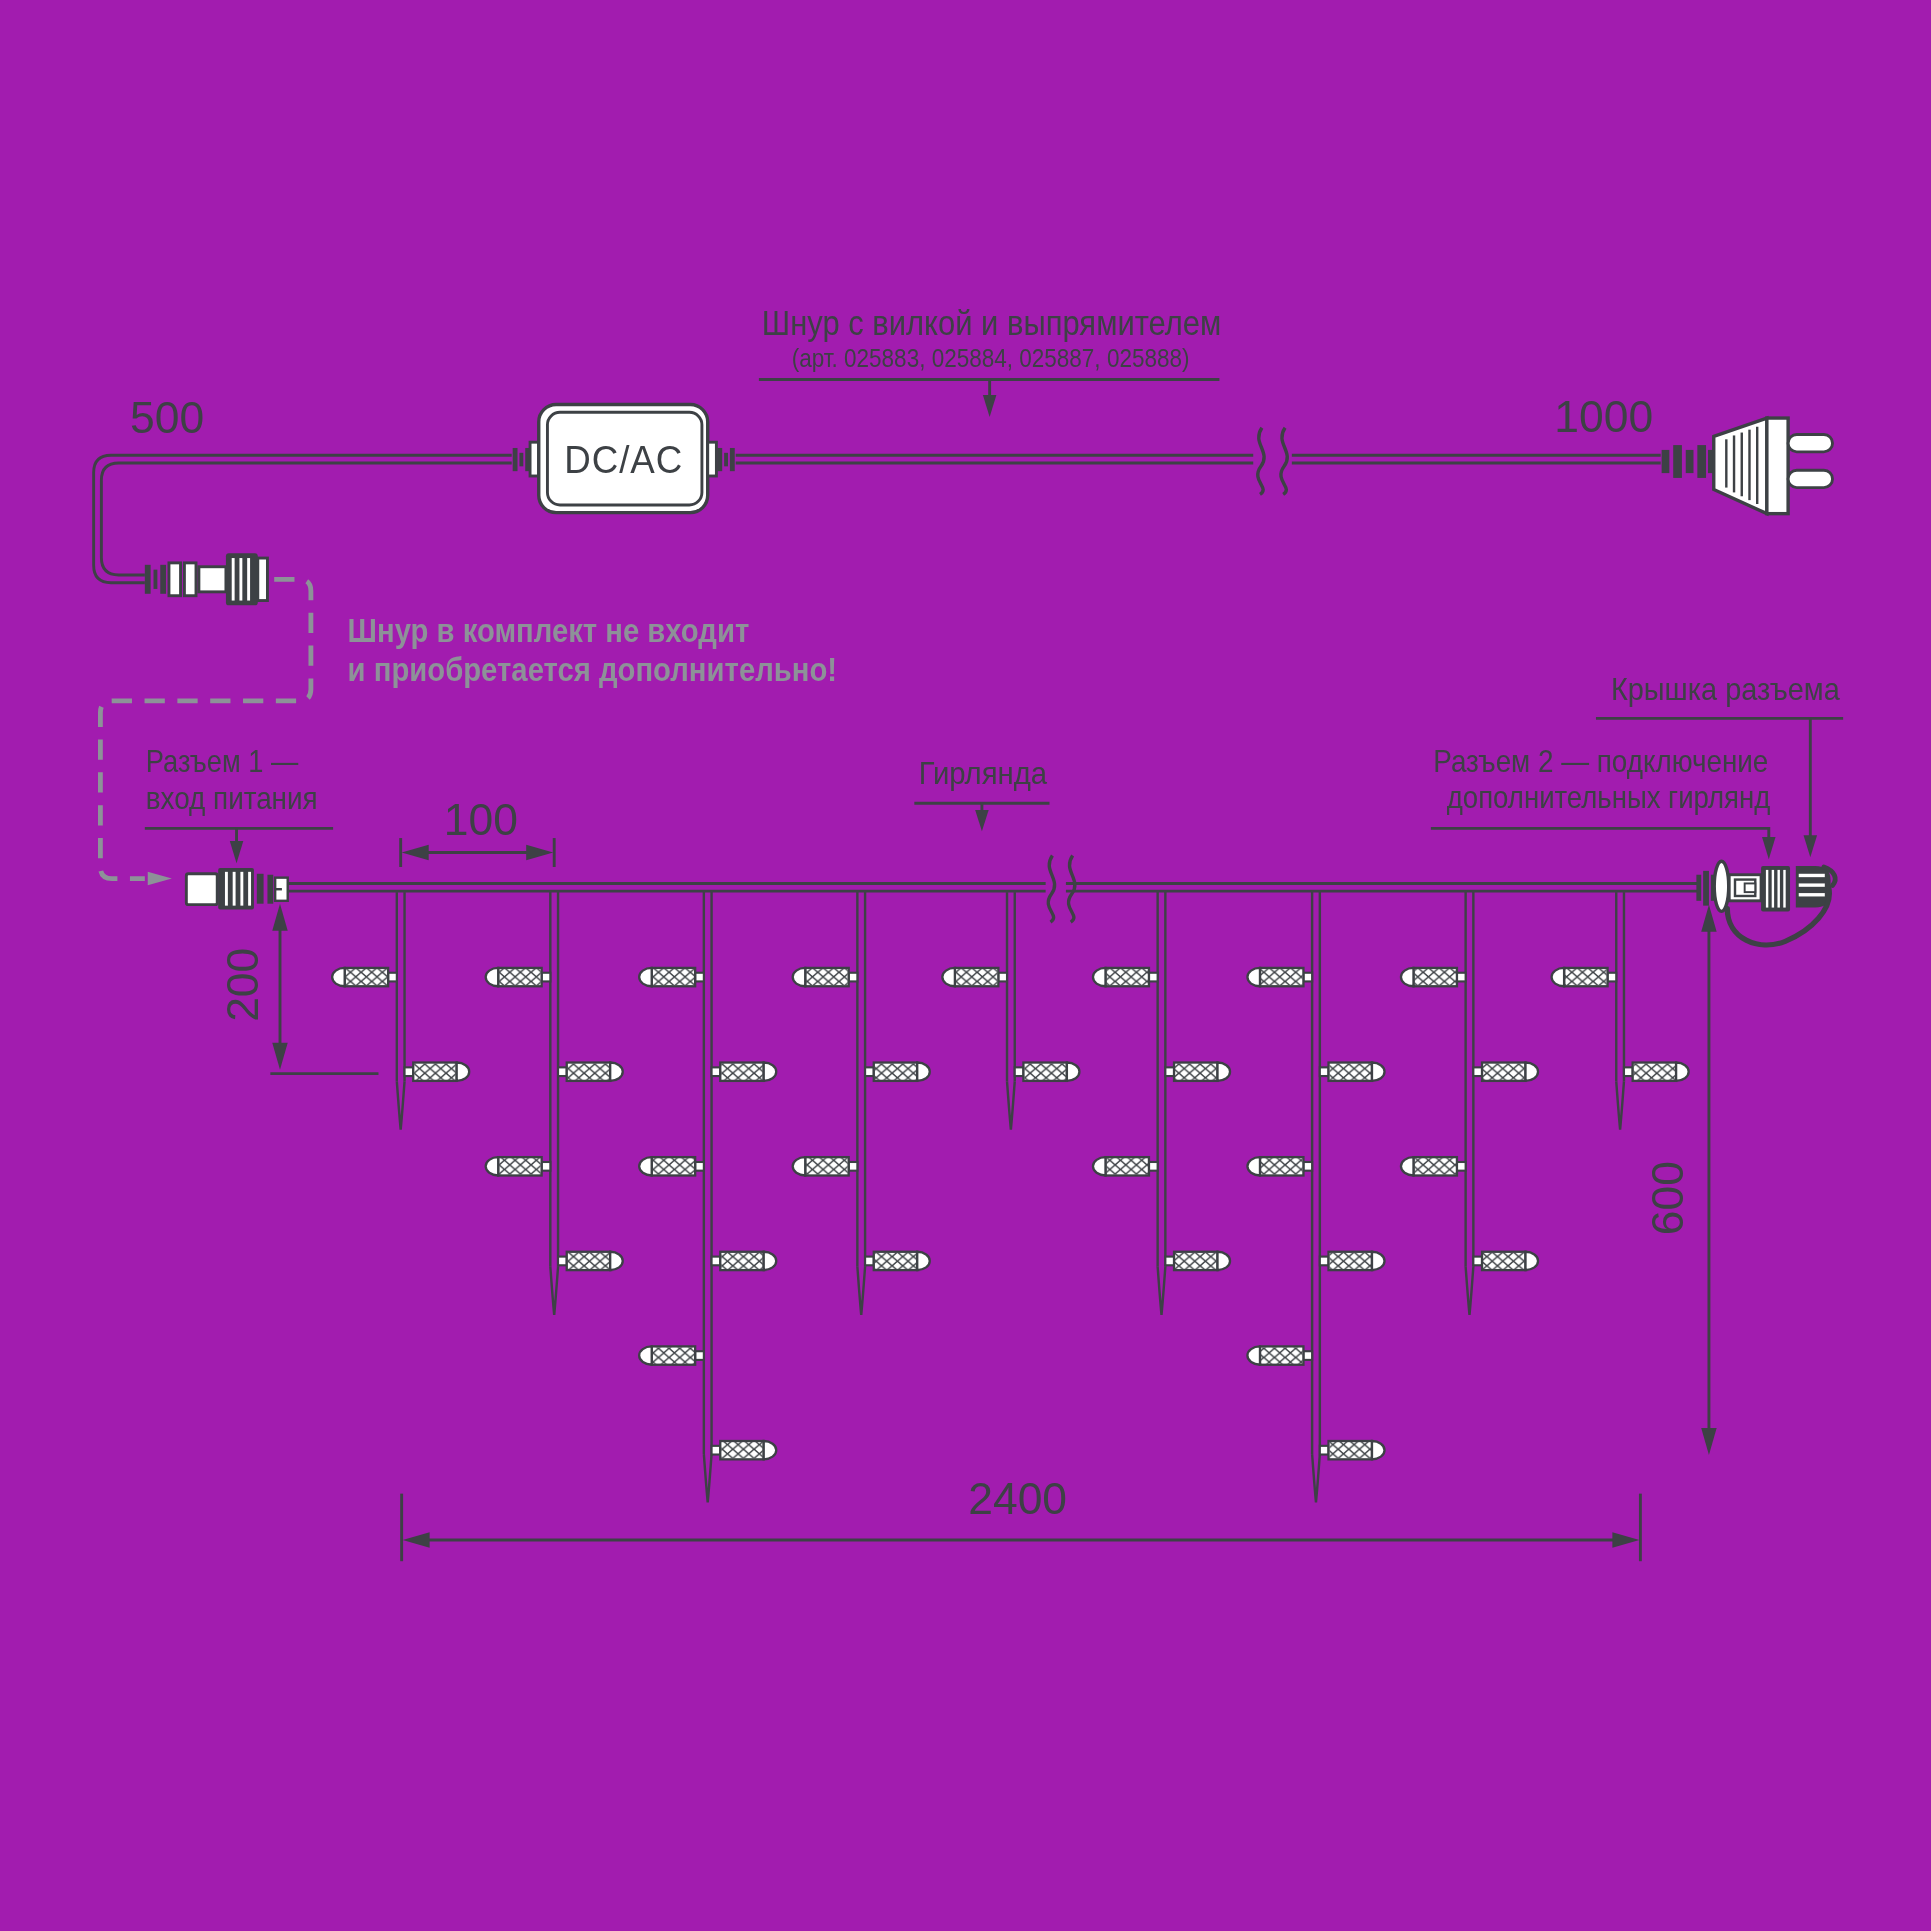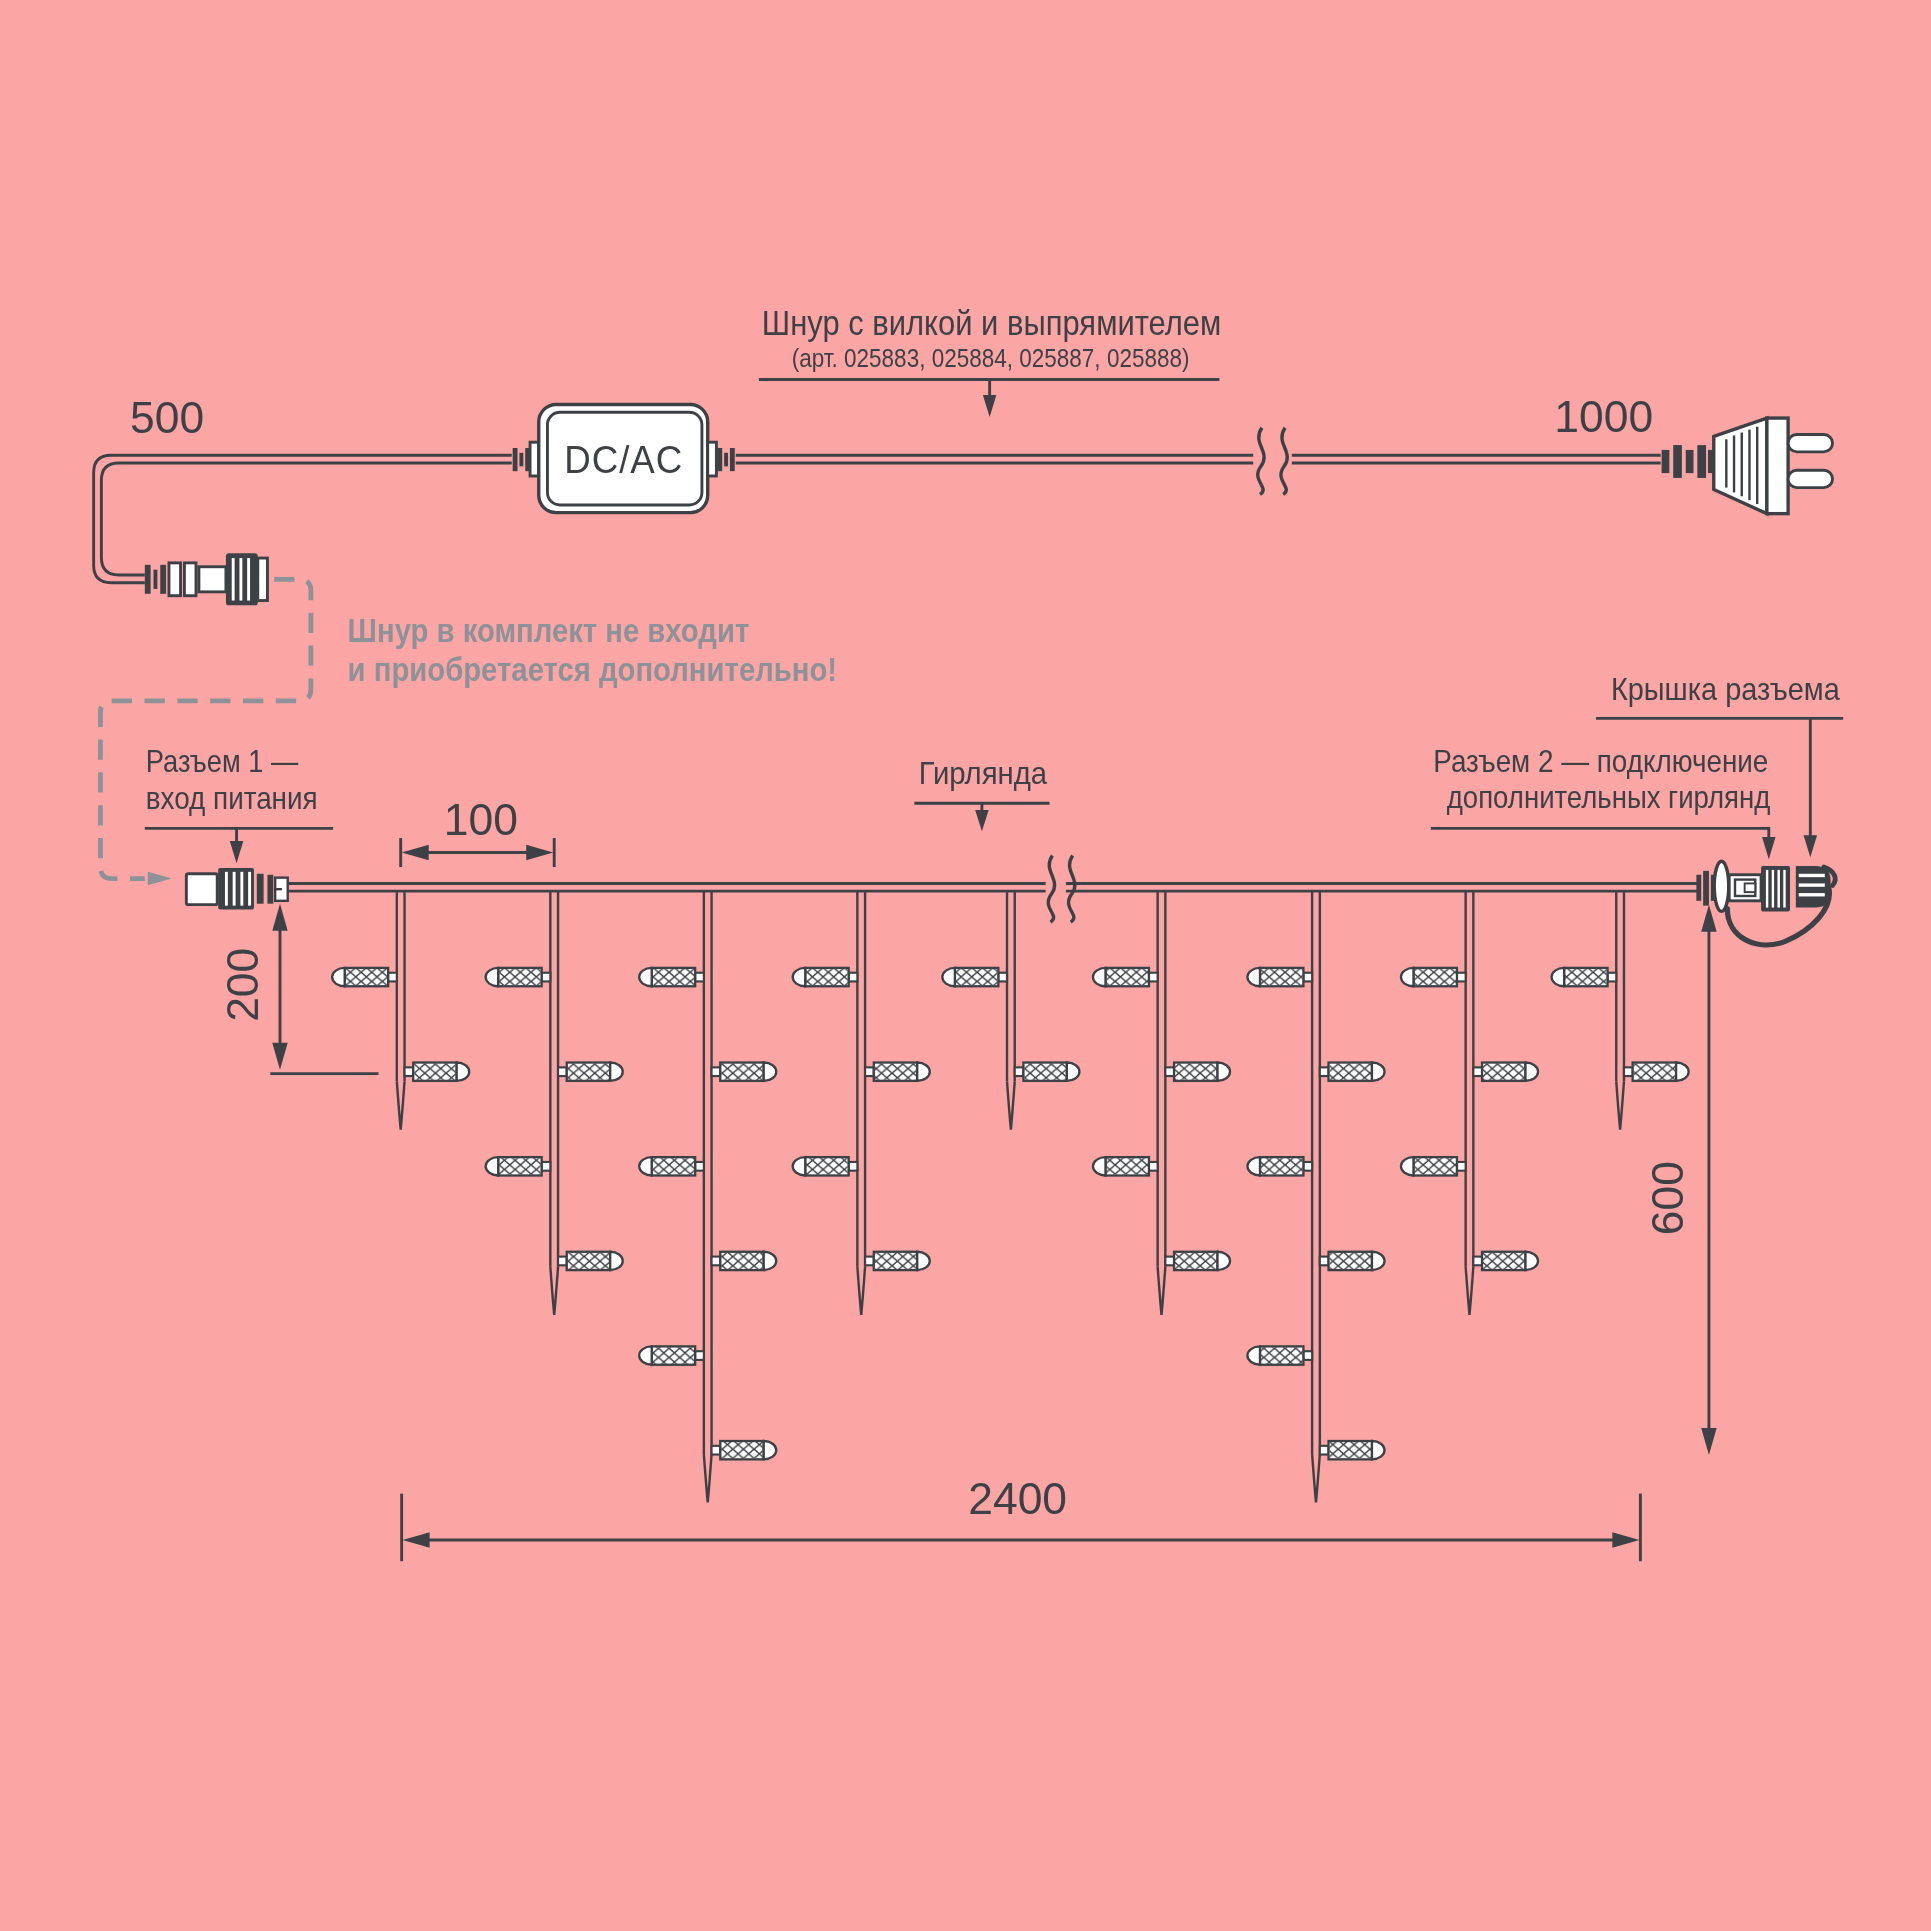--- a/index.html
+++ b/index.html
@@ -1,16 +1,16 @@
 <!DOCTYPE html>
 <html><head>
 <meta charset="utf-8">
 <style>
   html,body{margin:0;padding:0;background:#ffffff;}
-  .page{width:1931px;height:1931px;position:relative;background:#fca5a5;overflow:hidden;}
+  .page{width:1931px;height:1931px;position:relative;background:#a21caf;overflow:hidden;}
   svg{display:block;}
   text{font-family:"Liberation Sans", sans-serif;}
   .dimnum{font-size:46px;fill:#3d4145;}
   .lbl{font-size:33px;fill:#3d4145;}
   .note{font-size:35px;font-weight:bold;fill:#8d9298;}
   .title1{font-size:36px;fill:#3d4145;}
   .title2{font-size:26px;fill:#3d4145;}
   .dcac{font-size:40px;fill:#3d4145;letter-spacing:1px;}
 </style>
 </head>

